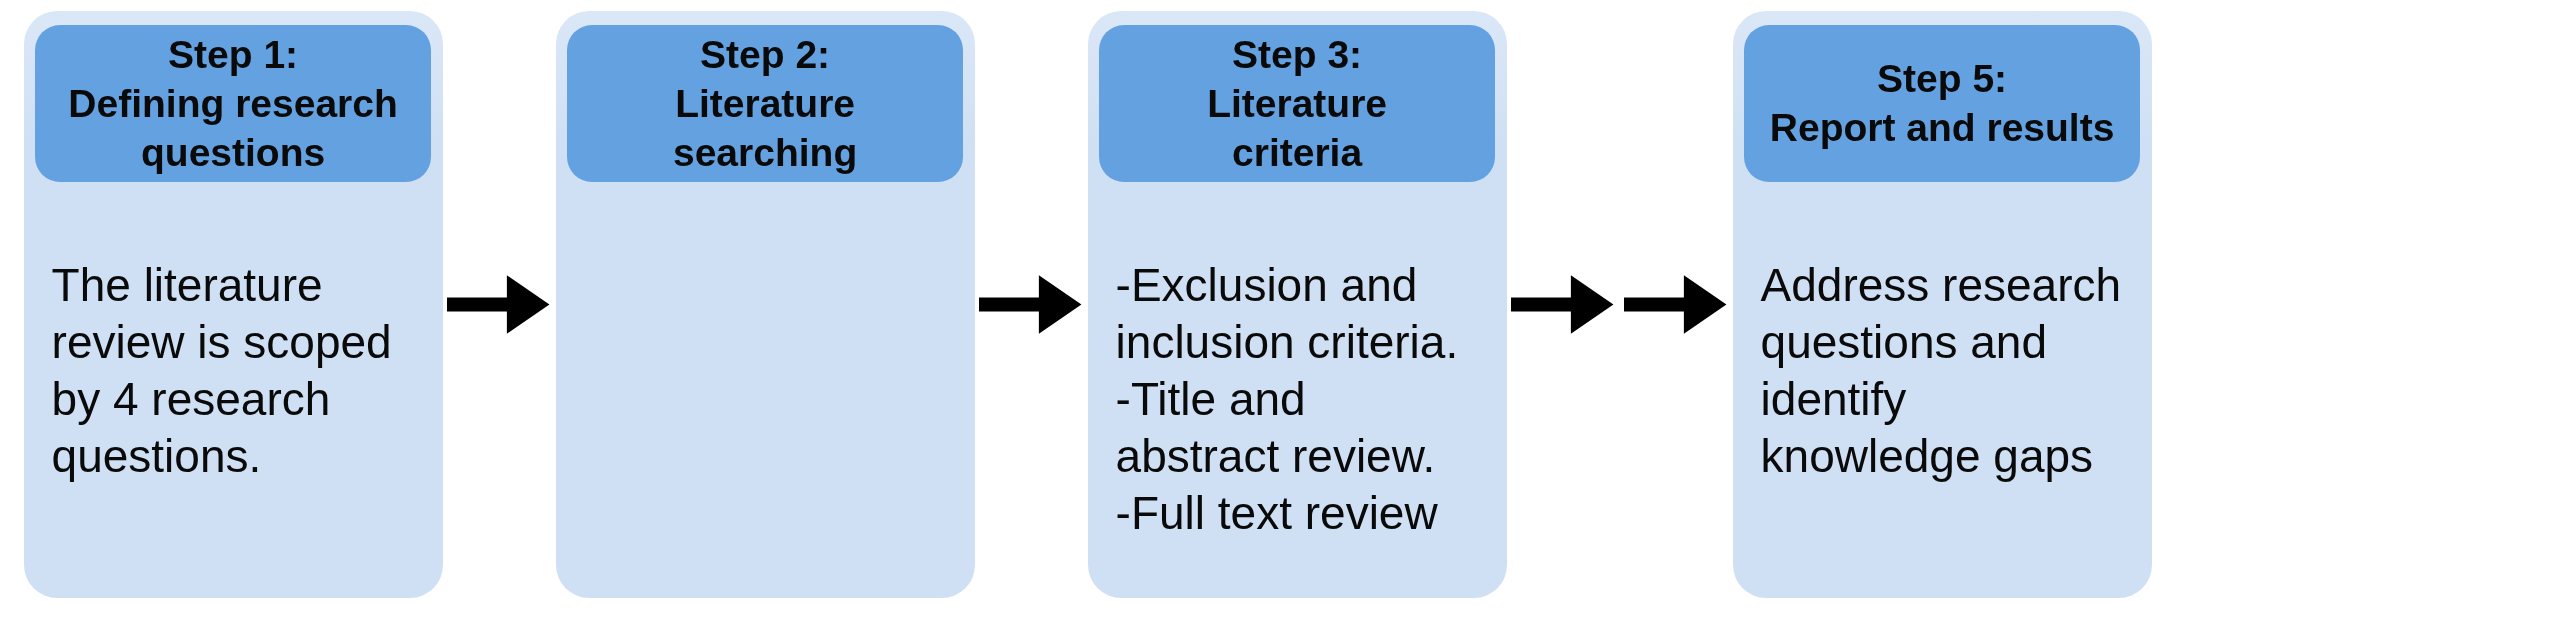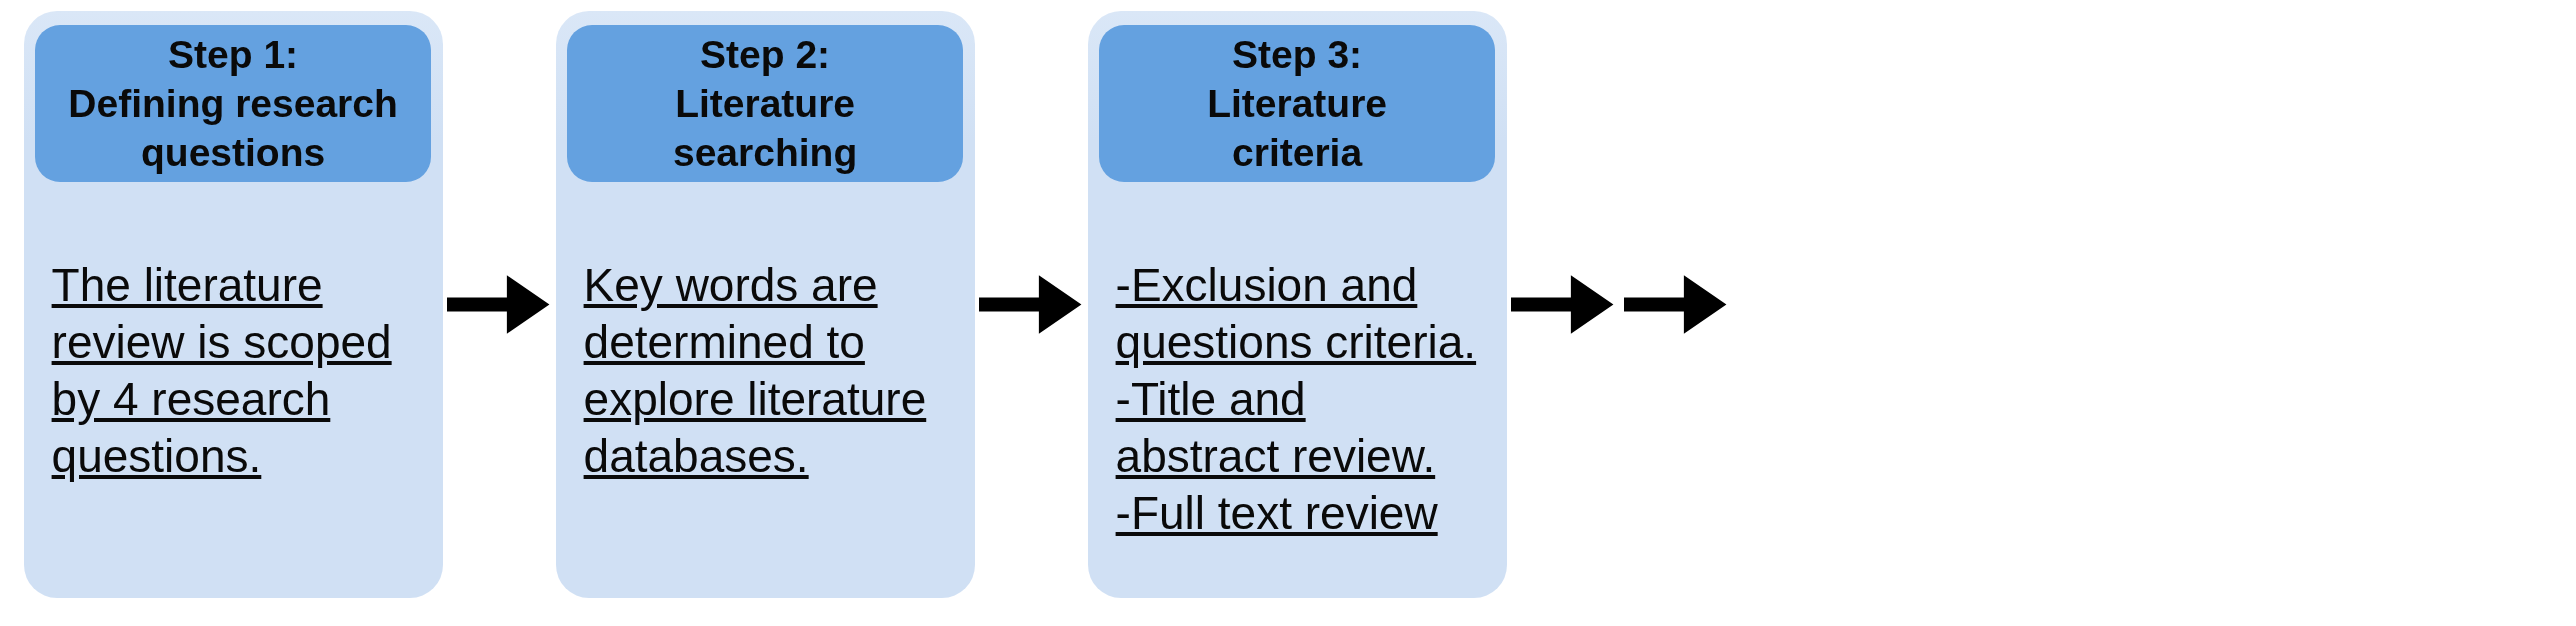--- a/index.html
+++ b/index.html
@@ -43,21 +43,20 @@
     line-height:49px;
     color:var(--text);
     white-space:pre-line;
   }
   .step-body{
     margin:75px 11px 0 28px;
     font-size:46px;
     line-height:57px;
     color:var(--text);
     white-space:pre-line;
-    text-decoration:underline;
   }
   .arrow-cell{
     flex:0 0 113px;
     display:flex;
     align-items:center;
     justify-content:center;
     height:587px;
   }
   .arrow-cell svg{
     width:104px;
@@ -87,53 +86,59 @@
       <path d="M0 36 H76 V8 L130 45 L76 82 V54 H0 Z" fill="#000000"></path>
     </svg>
   </div>
 
   <div class="step-box">
     <div class="step-header">
       <span>Step 2:
 Literature
 searching</span>
     </div>
-    <div class="step-body">Key words are
-determined to
-explore literature
-databases.</div>
   </div>
 
   <div class="arrow-cell">
     <svg viewBox="0 0 132 90" aria-hidden="true">
       <path d="M0 36 H76 V8 L130 45 L76 82 V54 H0 Z" fill="#000000"></path>
     </svg>
   </div>
 
   <div class="step-box">
     <div class="step-header">
       <span>Step 3:
 Literature
 criteria</span>
     </div>
     <div class="step-body">-Exclusion and
-questions criteria.
+inclusion criteria.
 -Title and
 abstract review.
 -Full text review</div>
   </div>
 
   <div class="arrow-cell">
     <svg viewBox="0 0 132 90" aria-hidden="true">
       <path d="M0 36 H76 V8 L130 45 L76 82 V54 H0 Z" fill="#000000"></path>
     </svg>
   </div>
 
 
   <div class="arrow-cell">
     <svg viewBox="0 0 132 90" aria-hidden="true">
       <path d="M0 36 H76 V8 L130 45 L76 82 V54 H0 Z" fill="#000000"></path>
     </svg>
   </div>
 
+  <div class="step-box">
+    <div class="step-header">
+      <span>Step 5:
+Report and results</span>
+    </div>
+    <div class="step-body">Address research
+questions and
+identify
+knowledge gaps</div>
+  </div>
 
 </div>
 
 
 </body></html>

